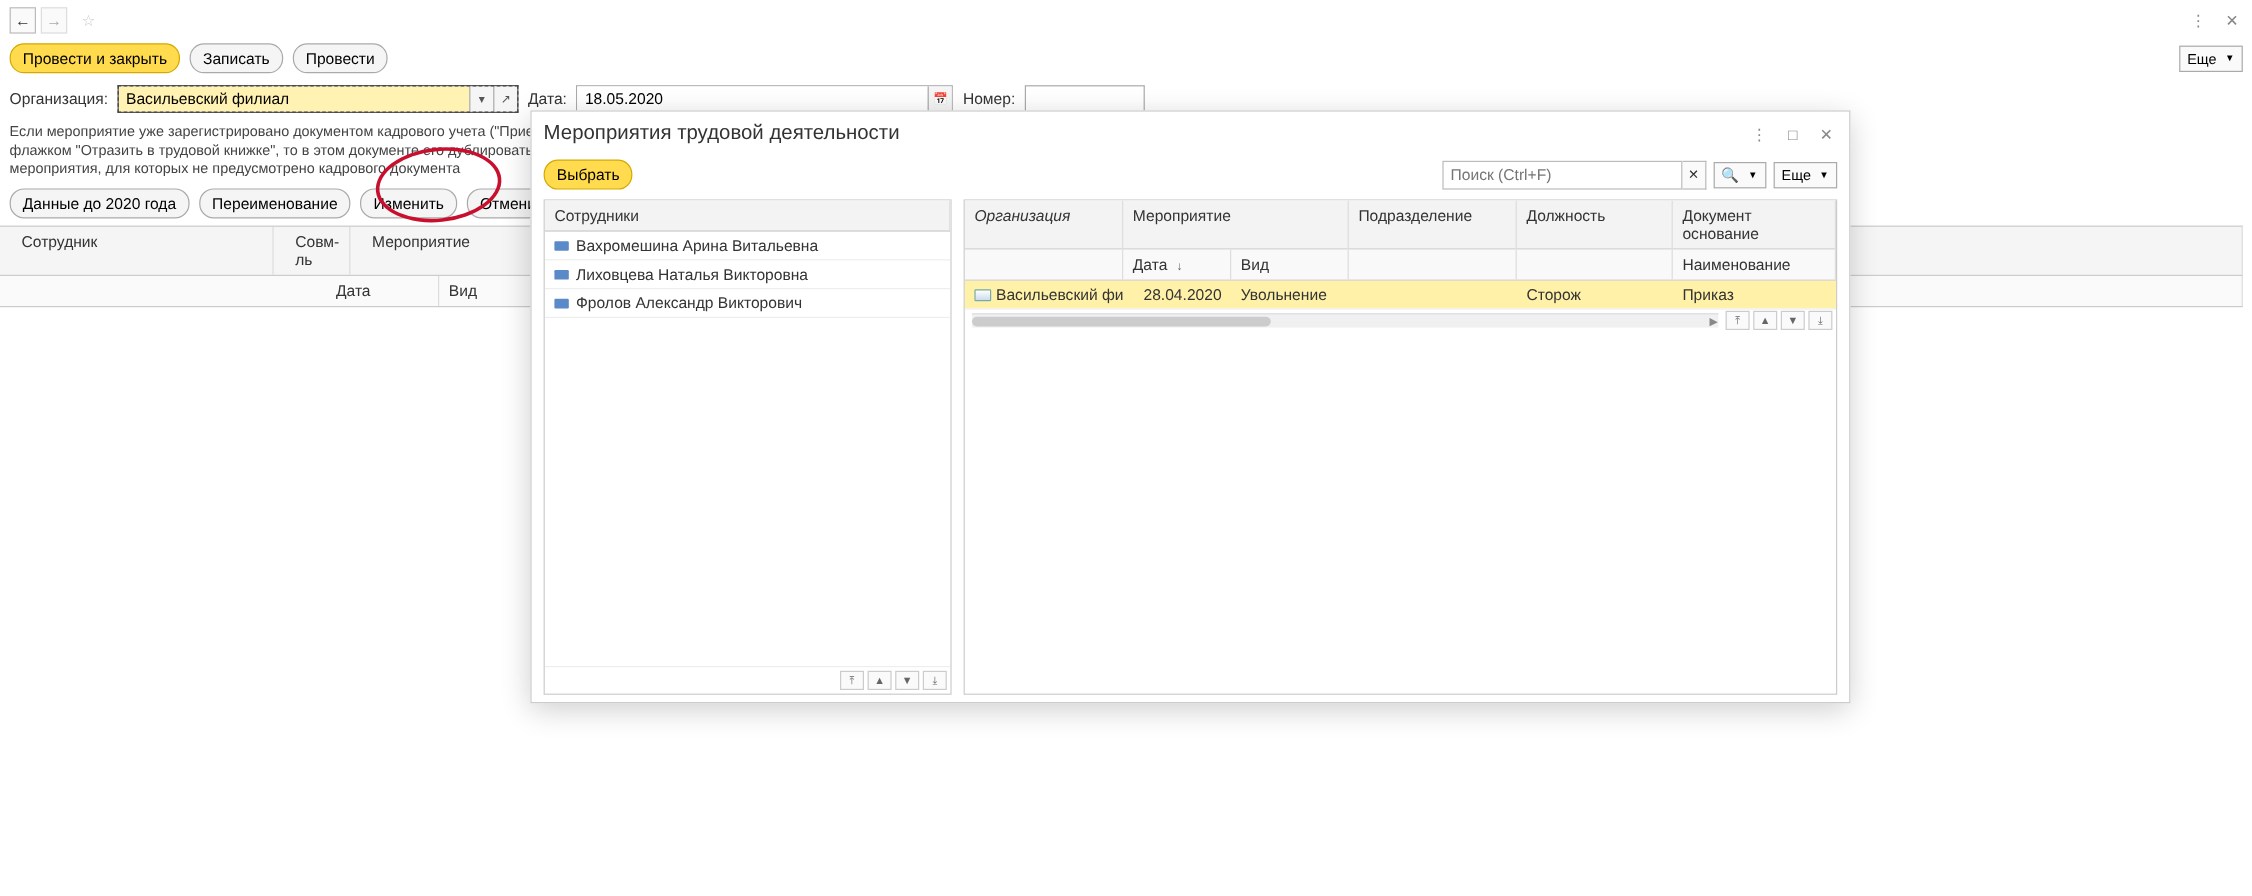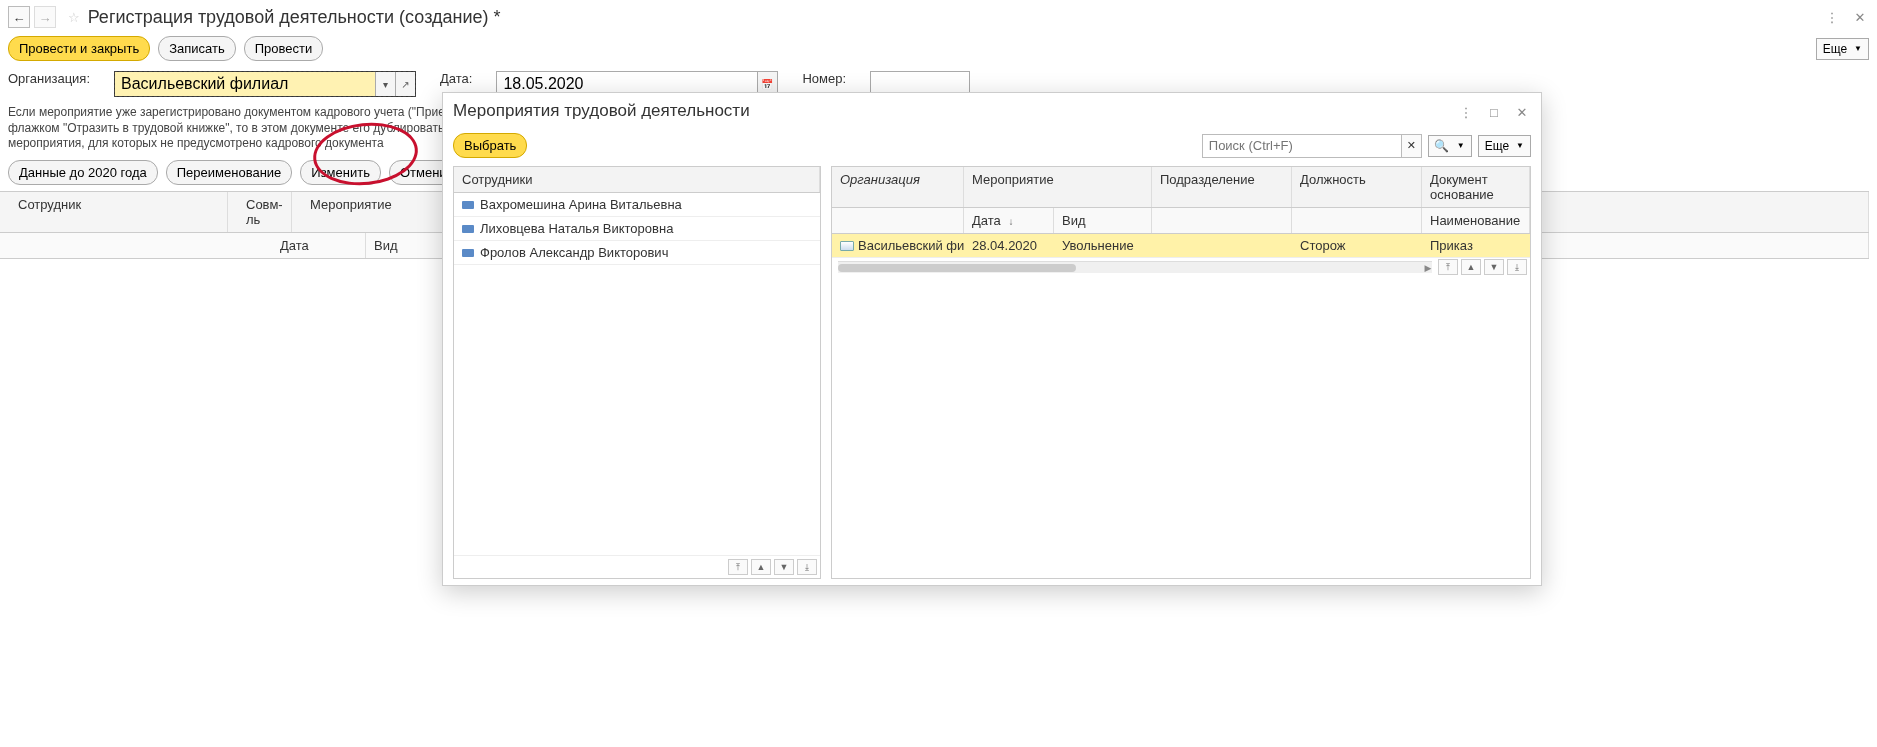--- a/index.html
+++ b/index.html
@@ -10,25 +10,25 @@
   .nav-btn.disabled { color: #aaa; border-color: #ddd; }
   .star { color: #ccc; margin: 0 8px; cursor: pointer; }
   .page-title { font-size: 18px; font-weight: 500; }
   .top-right { margin-left: auto; display: flex; gap: 10px; align-items: center; }
   .icon-btn { width: 18px; height: 18px; color: #888; cursor: pointer; display: inline-flex; align-items: center; justify-content: center; }
 
   .toolbar-main { display: flex; align-items: center; gap: 8px; padding: 4px 8px; }
   .btn { border: 1px solid #aaa; background: #f5f5f5; padding: 4px 10px; cursor: pointer; font-size: 13px; border-radius: 12px; }
   .btn.primary { background: #ffdb4d; border-color: #d4a900; font-weight: 500; }
 
-  .form-row { display: flex; align-items: flex-start; gap: 24px; padding: 6px 8px; flex-wrap: wrap; }
+  .form-row { display: flex; align-items: center; gap: 8px; padding: 6px 8px; flex-wrap: wrap; }
   .fld-label { font-size: 13px; }
   .combo { display: inline-flex; border: 1px solid #333; }
   .combo.selected { outline: 1px dashed #444; outline-offset: -1px; }
-  .combo input { border: none; padding: 3px 6px; width: 260px; background: #fff; font-size: 16px; }
+  .combo input { border: none; padding: 3px 6px; width: 292px; background: #fff; font-size: 13px; }
   .combo input.org-val { background: #fff2b2; }
   .combo .addon { width: 20px; border-left: 1px solid #aaa; display: inline-flex; align-items: center; justify-content: center; background: #f5f5f5; cursor: pointer; font-size: 10px; color: #555;}
   .short-input { border: 1px solid #aaa; padding: 3px 6px; width: 90px; font-size: 13px; }
   .mini-input { border: 1px solid #aaa; padding: 3px 6px; width: 100px; font-size: 13px; }
 
   .info-text { color: #444; font-size: 12px; padding: 2px 8px; line-height: 1.3; max-width: 740px; }
 
   .toolbar-sub { display: flex; align-items: center; gap: 8px; padding: 6px 8px 4px 8px; }
   .btn-arrow { width: 22px; height: 22px; border: 1px solid #ccc; background: #fafafa; display: inline-flex; align-items: center; justify-content: center; cursor: pointer; color: #888; }
   .btn-arrow.green { color: #2a8a2a; }
@@ -49,21 +49,21 @@
   .dlg-title { font-size: 17px; font-weight: 500; }
   .dlg-tb-right { margin-left: auto; display: flex; gap: 10px; align-items: center; }
   .dlg-toolbar { display: flex; align-items: center; gap: 8px; padding: 4px 10px 8px 10px; }
   .search-wrap { margin-left: auto; display: flex; align-items: center; gap: 6px; }
   .search-input { border: 1px solid #bbb; padding: 3px 22px 3px 6px; width: 200px; font-size: 13px; color: #888; position: relative; }
   .search-x { width: 20px; height: 24px; border: 1px solid #bbb; display: inline-flex; align-items: center; justify-content: center; background: #fafafa; cursor: pointer; border-left: none; font-size: 11px;}
   .sm-btn { border: 1px solid #aaa; background: #fafafa; padding: 3px 6px; cursor: pointer; font-size: 12px; display: inline-flex; align-items: center; gap: 4px; }
 
   .dlg-body { display: flex; flex: 1; padding: 0 10px 6px 10px; gap: 10px; overflow: hidden; }
   .panel { border: 1px solid #ccc; display: flex; flex-direction: column; background: #fff; overflow: hidden; }
-  .panel-left { width: 368px; }
+  .panel-left { width: 340px; }
   .panel-right { flex: 1; }
 
   .grid-head { display: flex; background: #f3f3f3; border-bottom: 1px solid #ccc; font-size: 13px; }
   .grid-head .h { padding: 5px 8px; border-right: 1px solid #ddd; flex-shrink: 0; }
   .grid-sub { display: flex; background: #f9f9f9; border-bottom: 1px solid #ccc; font-size: 13px; }
   .grid-sub .h { padding: 5px 8px; border-right: 1px solid #ddd; flex-shrink: 0; }
 
   .grid-row { display: flex; padding: 4px 8px; border-bottom: 1px solid #eee; font-size: 13px; align-items: center; gap: 6px; cursor: pointer; }
   .grid-row.sel { background: #fff2a8; }
   .emp-icon { width: 12px; height: 8px; background: #5a8ac7; border-radius: 1px; flex-shrink: 0; }
@@ -76,21 +76,21 @@
   .panel-right .grid-sub .s1 { width: 132px; }
   .panel-right .grid-sub .s2 { width: 90px; }
   .panel-right .grid-sub .s3 { width: 98px; }
   .panel-right .grid-sub .s4 { width: 140px; }
   .panel-right .grid-sub .s5 { width: 130px; }
   .panel-right .grid-sub .s6 { flex: 1; }
 
   .panel-right .data-row { display: flex; padding: 4px 0; font-size: 13px; background: #fff2a8; cursor: pointer; }
   .panel-right .data-row .c { padding: 0 8px; flex-shrink: 0; overflow: hidden; white-space: nowrap; text-overflow: ellipsis; }
   .panel-right .data-row .c1 { width: 132px; display: flex; gap: 4px; align-items: center; }
-  .panel-right .data-row .c2 { width: 90px; }
+  .panel-right .data-row .c2 { width: 90px; text-align: right; }
   .panel-right .data-row .c3 { width: 98px; }
   .panel-right .data-row .c4 { width: 140px; }
   .panel-right .data-row .c5 { width: 130px; }
   .panel-right .data-row .c6 { flex: 1; }
   .org-icon { width: 14px; height: 10px; background: linear-gradient(#fff,#cde); border: 1px solid #7aa; border-radius: 1px; flex-shrink: 0; }
 
   .panel-footer { margin-top: auto; display: flex; justify-content: flex-end; padding: 3px; border-top: 1px solid #eee; gap: 3px;}
   .pf-btn { width: 20px; height: 16px; border: 1px solid #ccc; background: #fafafa; font-size: 9px; display: inline-flex; align-items: center; justify-content: center; cursor: pointer; color: #666;}
 
   .hscroll { height: 12px; background: #f0f0f0; border-top: 1px solid #ddd; position: relative; margin: 0 70px 0 4px;}
@@ -106,21 +106,20 @@
   .down-tri { font-size: 8px; margin-left: 3px; }
   .sort-ind { font-size: 10px; color: #666; margin-left: 4px;}
 </style>
 </head>
 <body>
 
 <div class="topbar">
   <span class="nav-btn">←</span>
   <span class="nav-btn disabled">→</span>
   <span class="star">☆</span>
-  <span class="page-title">Регистрация трудовой деятельности (создание) *</span>
   <div class="top-right">
     <span class="icon-btn">⋮</span>
     <span class="icon-btn">✕</span>
   </div>
 </div>
 
 <div class="toolbar-main">
   <button class="btn primary">Провести и закрыть</button>
   <button class="btn">Записать</button>
   <button class="btn">Провести</button>

